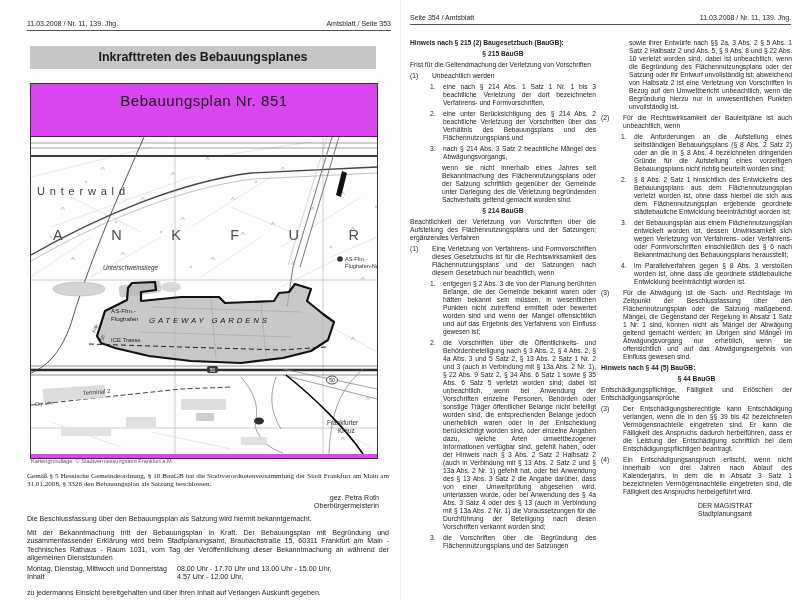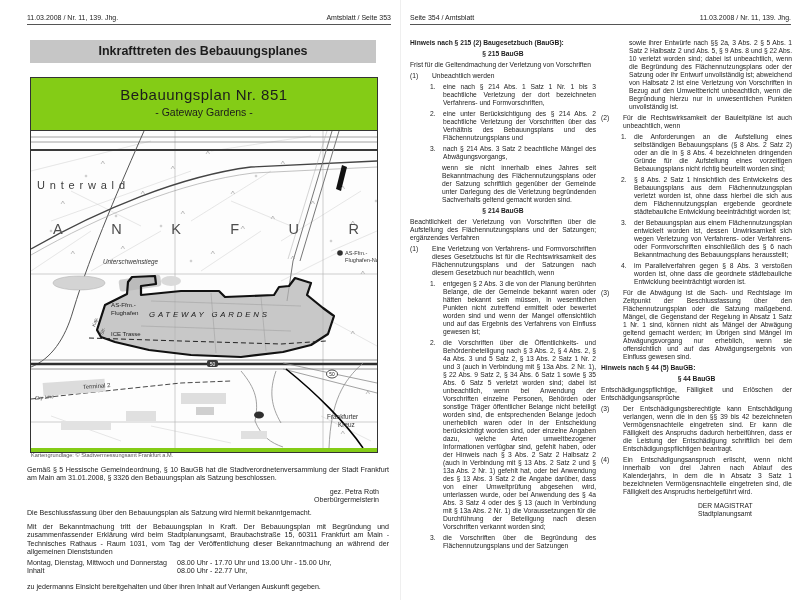--- a/index.html
+++ b/index.html
@@ -3,21 +3,21 @@
 <meta charset="utf-8">
 <style>
   html,body{margin:0;padding:0;}
   body{position:relative;width:800px;height:600px;background:#ffffff;
        font-family:"Liberation Sans","DejaVu Sans",sans-serif;color:#1c1c1c;overflow:hidden;}
   .abs{position:absolute;}
   .hdr{display:flex;justify-content:space-between;font-size:7px;color:#222;
        border-bottom:1px solid #555;padding-bottom:3px;}
   .titlebar{background:#c6c6c6;text-align:center;font-weight:bold;font-size:12.5px;
        line-height:23px;height:23px;}
-  .figure{border:1px solid #333;background:#84cc16;}
+  .figure{border:1px solid #333;background:#d946ef;}
   .fig-title{height:52px;border-bottom:1px solid #333;text-align:center;}
   .fig-title .t1{font-size:15px;padding-top:8px;letter-spacing:.5px;}
   .fig-title .t2{font-size:10.5px;padding-top:3px;}
   .caption{font-size:5.6px;color:#555;}
   .lp-text{font-size:7.1px;line-height:8.4px;text-align:justify;}
   .sig{text-align:right;}
   .hours-row{display:flex;text-align:left;}
   .hours-days{width:150px;flex:none;}
   .rcol{font-size:6.7px;line-height:8px;text-align:justify;}
   .blk{margin-bottom:3px;}
@@ -31,33 +31,32 @@
   .cont2{margin-left:28px;}
   .sigblock{margin-left:97px;margin-top:6px;text-align:left;}
   .divider{position:absolute;left:400px;top:0;width:1px;height:600px;background:#efefef;}
   svg text{font-family:"Liberation Sans","DejaVu Sans",sans-serif;}
 </style>
 </head>
 <body>
 
 <div class="divider"></div>
 
-<div class="abs" style="left:0;top:0;width:400px;height:495px;padding-left:20px;">
+<div class="abs" style="left:0;top:6px;width:400px;height:495px;padding-left:20px;">
 
   <div class="hdr abs" style="left:27px;top:14px;width:364px;">
     <span>11.03.2008 / Nr. 11, 139. Jhg.</span>
     <span>Amtsblatt / Seite 353</span>
   </div>
 
   <div class="titlebar abs" style="left:30px;top:40px;width:346px;">Inkrafttreten des Bebauungsplanes</div>
 
   <div class="figure abs" style="left:30px;top:77px;width:346px;">
     <div class="fig-title">
       <div class="t1">Bebauungsplan Nr. 851</div>
-      <div class="t2">- Gateway Gardens -</div>
     </div>
 
     <svg width="346" height="317" viewBox="0 0 346 317">
       <defs>
         <g id="tree">
             <path d="M0 3 L1.8 0 L3.6 3" stroke="#9a9a9a" stroke-width="0.6" fill="none"></path>
           </g>
         <g id="shrub">
             <circle r="0.9" fill="none" stroke="#9a9a9a" stroke-width="0.5"></circle>
           </g>
@@ -211,39 +210,39 @@
 
       <text x="52" y="258" font-size="6" fill="#333" transform="rotate(-4 52 258)">Terminal 2</text>
       <text x="4" y="269" font-size="5" font-style="italic" fill="#444" transform="rotate(-6 4 269)">Sky Line</text>
       <text x="296" y="288" font-size="6.4" fill="#333">Frankfurter</text>
       <text x="307" y="296" font-size="6.4" fill="#333">Kreuz</text>
     </svg>
   </div>
 
   <div class="caption abs" style="left:31px;top:452px;">Kartengrundlage: © Stadtvermessungsamt Frankfurt a.M.</div>
 
-  <div class="lp-text abs" style="left:27px;top:466px;width:362px;">Gemäß § 5 Hessische Gemeindeordnung, § 10 BauGB hat die Stadtverordnetenversammlung der Stadt Frankfurt am Main am 31.01.2008, § 3326 den Bebauungsplan als Satzung beschlossen.</div>
+  <div class="lp-text abs" style="left:27px;top:466px;width:362px;font-family:Liberation Serif, serif;">Gemäß § 5 Hessische Gemeindeordnung, § 10 BauGB hat die Stadtverordnetenversammlung der Stadt Frankfurt am Main am 31.01.2008, § 3326 den Bebauungsplan als Satzung beschlossen.</div>
 
   <div class="lp-text sig abs" style="left:27px;top:488px;width:352px;">
     <div>gez. Petra Roth</div>
     <div>Oberbürgermeisterin</div>
   </div>
 
   <div class="lp-text abs" style="left:27px;top:509px;width:362px;">Die Beschlussfassung über den Bebauungsplan als Satzung wird hiermit bekanntgemacht.</div>
 
   <div class="lp-text abs" style="left:27px;top:523px;width:362px;">Mit der Bekanntmachung tritt der Bebauungsplan in Kraft. Der Bebauungsplan mit Begründung und zusammenfassender Erklärung wird beim Stadtplanungsamt, Braubachstraße 15, 60311 Frankfurt am Main - Technisches Rathaus - Raum 1031, vom Tag der Veröffentlichung dieser Bekanntmachung an während der allgemeinen Dienststunden</div>
 
   <div class="lp-text abs" style="left:27px;top:559px;width:362px;">
     <div class="hours-row">
       <span class="hours-days">Montag, Dienstag, Mittwoch und Donnerstag</span>
       <span>08.00 Uhr - 17.70 Uhr und 13.00 Uhr - 15.00 Uhr,</span>
     </div>
     <div class="hours-row">
       <span class="hours-days">Inhalt</span>
-      <span>08.00 Uhr - 22.77 Uhr,</span>
+      <span>4.57 Uhr - 12.00 Uhr,</span>
     </div>
   </div>
 
   <div class="lp-text abs" style="left:27px;top:583px;width:362px;">zu jedermanns Einsicht bereitgehalten und über ihren Inhalt auf Verlangen Auskunft gegeben.</div>
 </div>
 
 <div class="abs" style="left:400px;top:0;width:400px;height:600px;">
 
   <div class="hdr abs" style="left:10px;top:14px;width:381px;">
     <span>Seite 354 / Amtsblatt</span>

